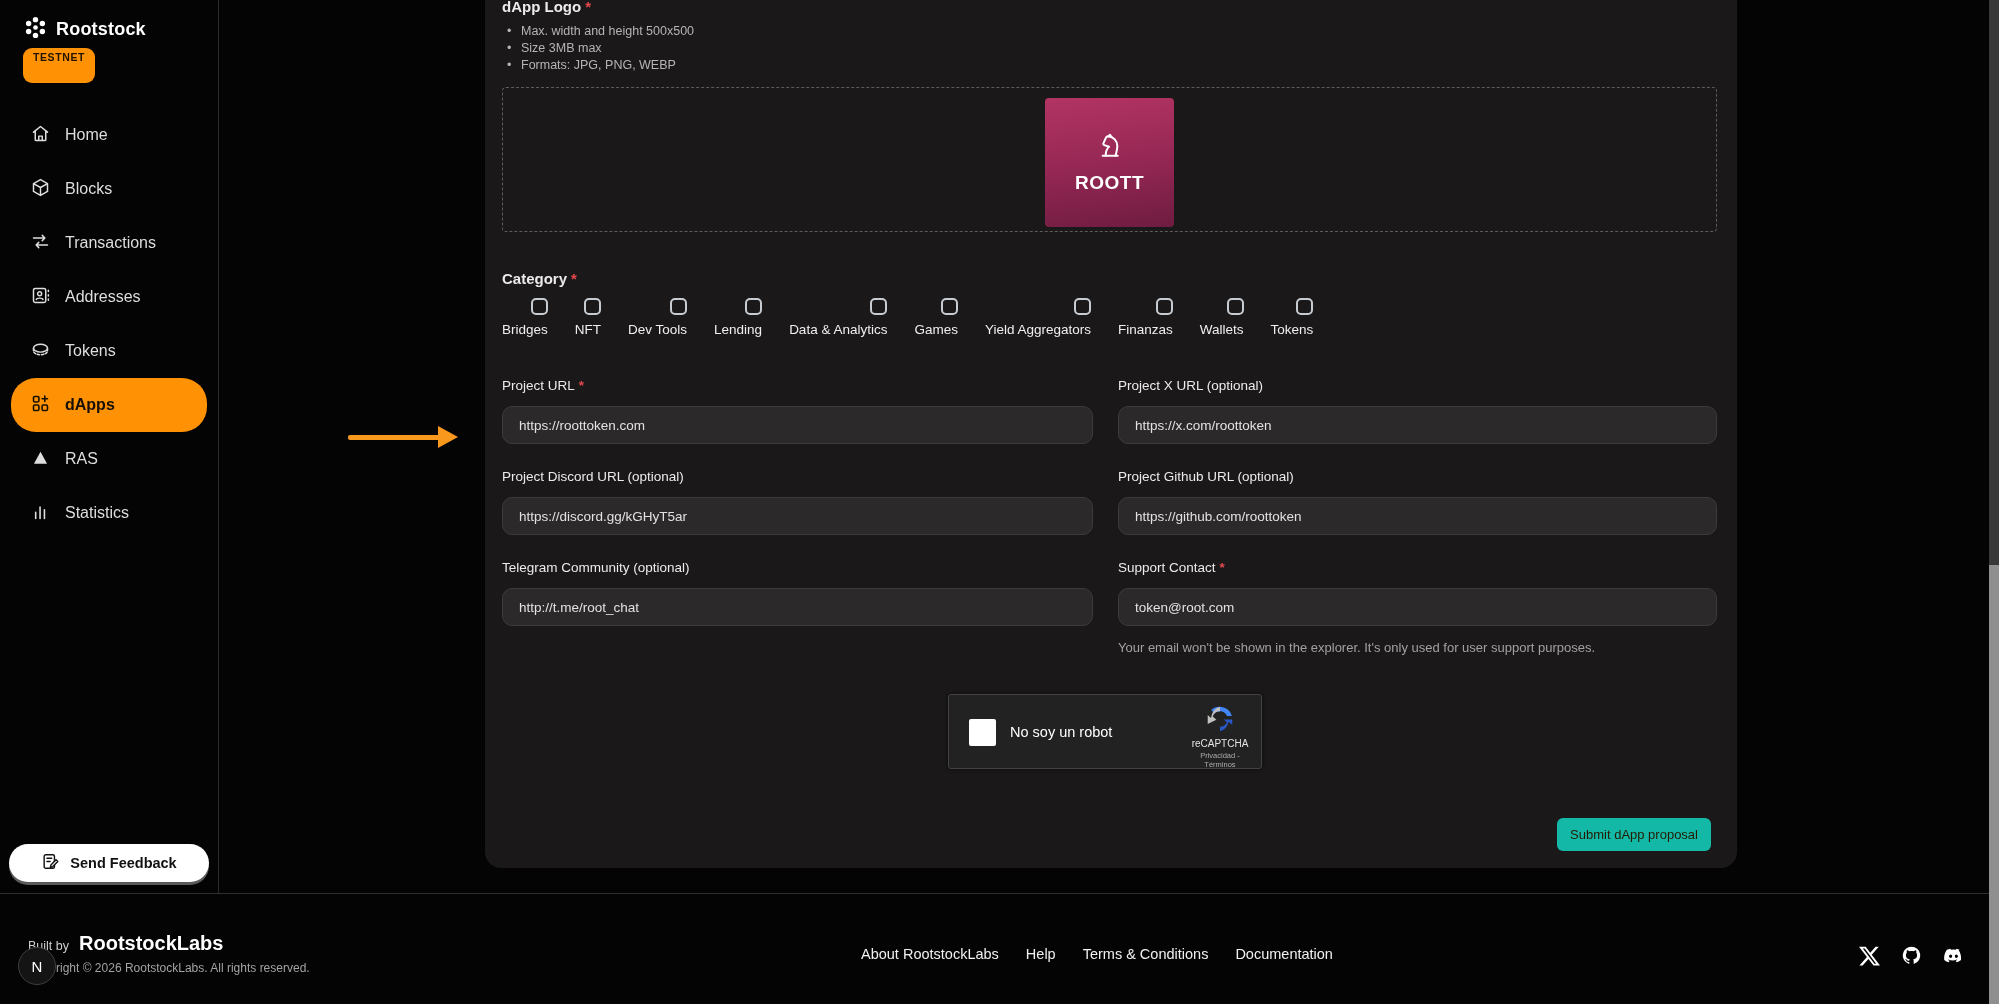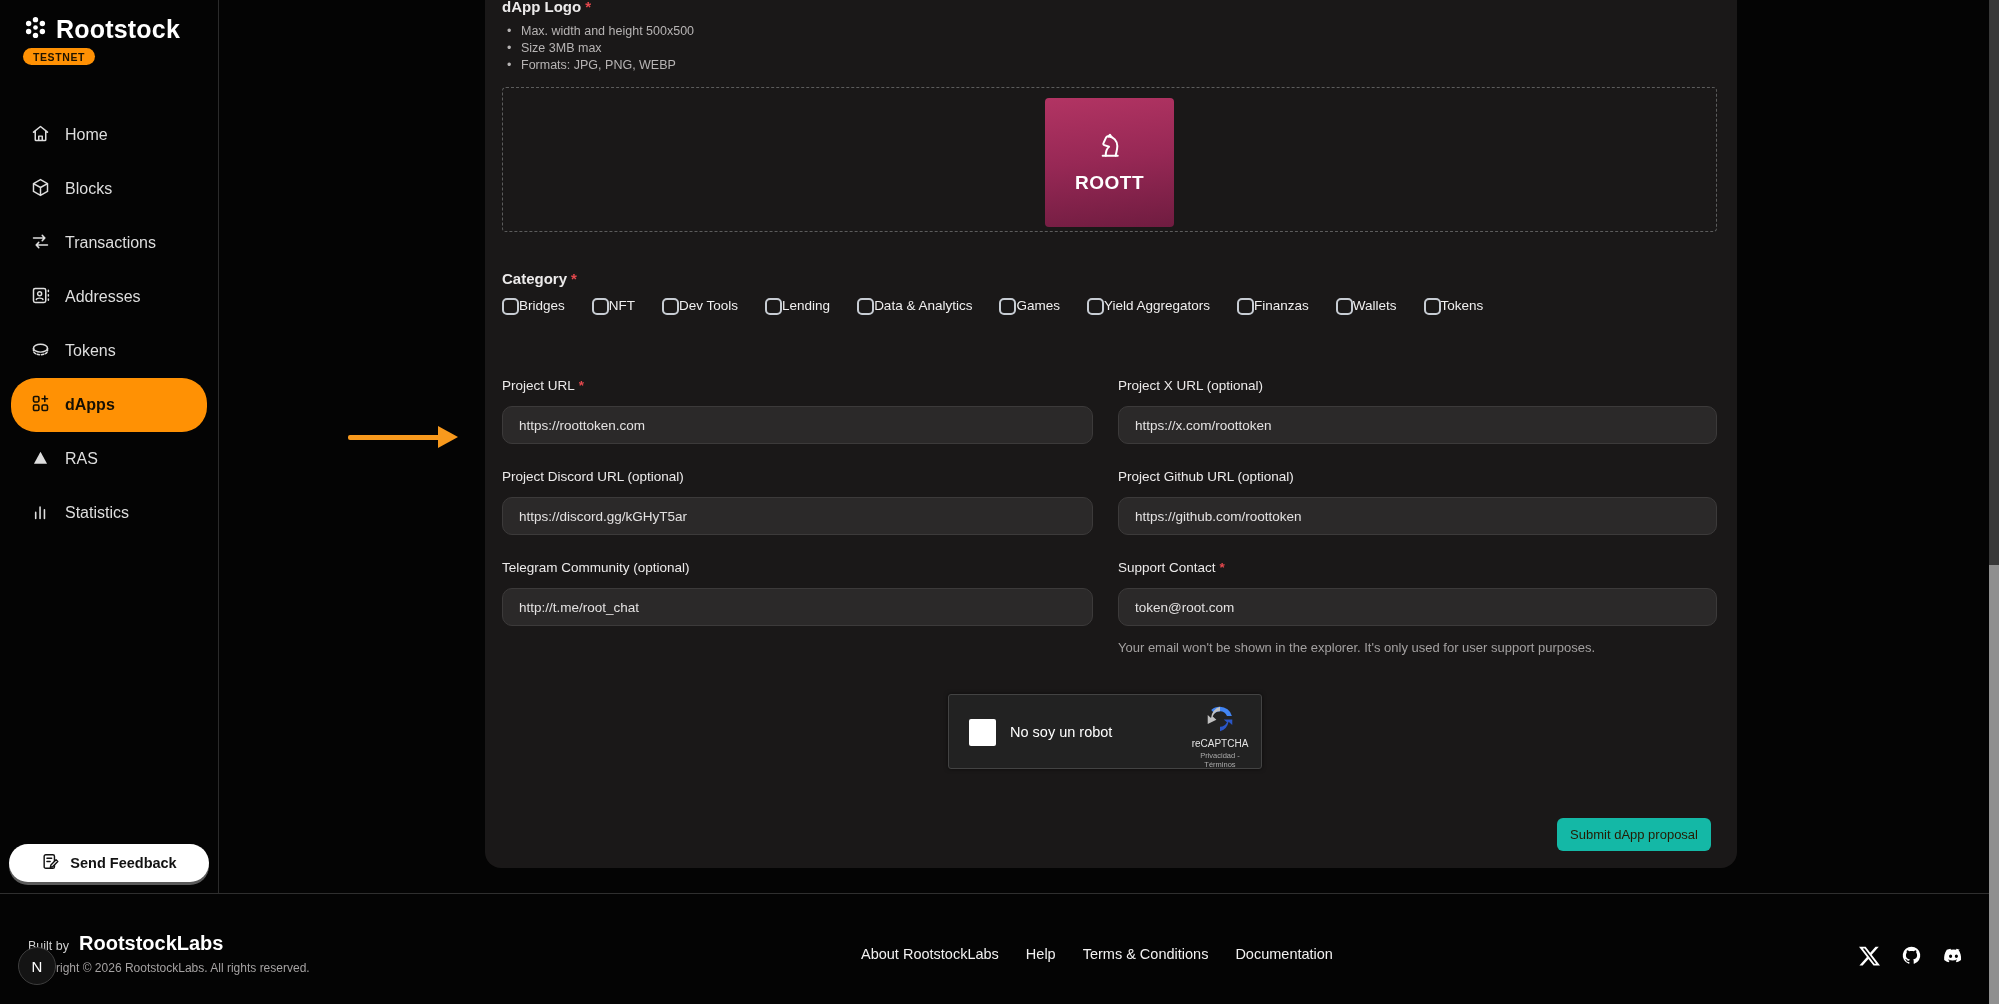--- a/index.html
+++ b/index.html
@@ -4,23 +4,23 @@
 <style>
   * { margin:0; padding:0; box-sizing:border-box; }
   html,body { width:1999px; height:1004px; background:#040404; overflow:hidden;
               font-family:"Liberation Sans", sans-serif; }
   .stage { position:relative; width:1999px; height:1004px; }
 
   
   .sidebar { position:absolute; left:0; top:0; width:219px; height:893px;
              border-right:1px solid #2b2b2b; background:#040404; }
   .brand { position:absolute; left:22px; top:14px; display:flex; align-items:center; gap:7px; }
-  .brand-name { color:#fff; font-size:25px; font-weight:700; letter-spacing:.2px; }
+  .brand-name { color:#fff; font-size:18px; font-weight:700; letter-spacing:.2px; }
   .testnet { position:absolute; left:23px; top:48px; background:#ff9104; color:#201400;
-             font-size:10.5px; font-weight:700; letter-spacing:.6px; padding:3px 10px 2px;
+             font-size:10.5px; font-weight:700; letter-spacing:.6px; padding:3px 10px 20px;
              border-radius:9px; }
   .nav { position:absolute; left:0; top:108px; width:100%; }
   .nav-item { height:54px; margin:0 11px; padding-left:19px; display:flex; align-items:center;
               gap:14px; color:#dedede; font-size:16px; border-radius:13px; cursor:pointer; }
   .nav-item svg { width:21px; height:21px; flex:none; }
   .nav-item.active { background:#ff9104; color:#161004; font-weight:600;border-radius:25px; }
   .feedback-btn { position:absolute; left:9px; right:9px; bottom:11px; height:38px;
                   background:#fff; border-radius:19px; display:flex; align-items:center;
                   justify-content:center; gap:10px; color:#121212; font-size:14.5px;
                   font-weight:600; box-shadow:0 3px 0 rgba(255,255,255,.35); cursor:pointer; }
@@ -37,21 +37,21 @@
                 border:1px dashed #5c5c5c; border-radius:4px; display:flex;
                 align-items:flex-start; justify-content:center; }
   .logo-tile { width:129px; height:129px; margin-top:10px; border-radius:4px;
                background:linear-gradient(173deg,#b23463 0%, #972855 48%, #6f1c40 100%);
                display:flex; flex-direction:column; align-items:center; justify-content:center;
                gap:5px; }
   .logo-tile svg { width:32px; height:32px; }
   .logo-tile-text { color:#fff; font-size:19px; font-weight:700; letter-spacing:.5px; }
 
   .cat-row { position:absolute; left:17px; top:322px; display:flex; align-items:center; gap:27px; }
-  .cb-item { display:flex; align-items:flex-start; cursor:pointer; }
+  .cb-item { display:flex; align-items:flex-end; gap:7px; cursor:pointer;flex-direction:column; }
   .cb-box { width:17px; height:17px; border:2px solid #c7ccd3; border-radius:5px; background:transparent; }
   .cb-label { color:#f0efef; font-size:13.5px; }
 
   .fields { position:absolute; left:17px; top:402px; width:1215px; display:grid;
             grid-template-columns:591px 599px; column-gap:25px; row-gap:25px; }
   .field label { display:block; color:#eceaea; font-size:13.5px; margin-bottom:13px; }
   .field input { width:100%; height:38px; background:#2b2929; border:1px solid #3c3a3a;
                  border-radius:10px; padding:0 16px; color:#e3e1e1; font-size:13.5px;
                  font-family:"Liberation Sans", sans-serif; outline:none; }
   .helper { color:#a3a0a0; font-size:13px; margin-top:14px; }

